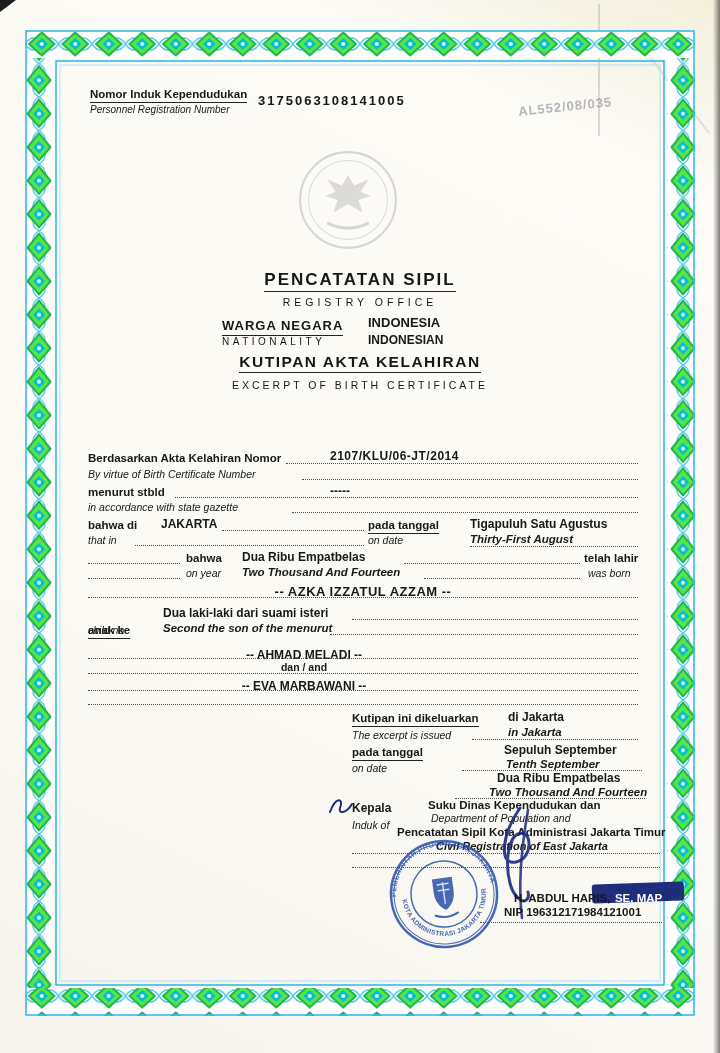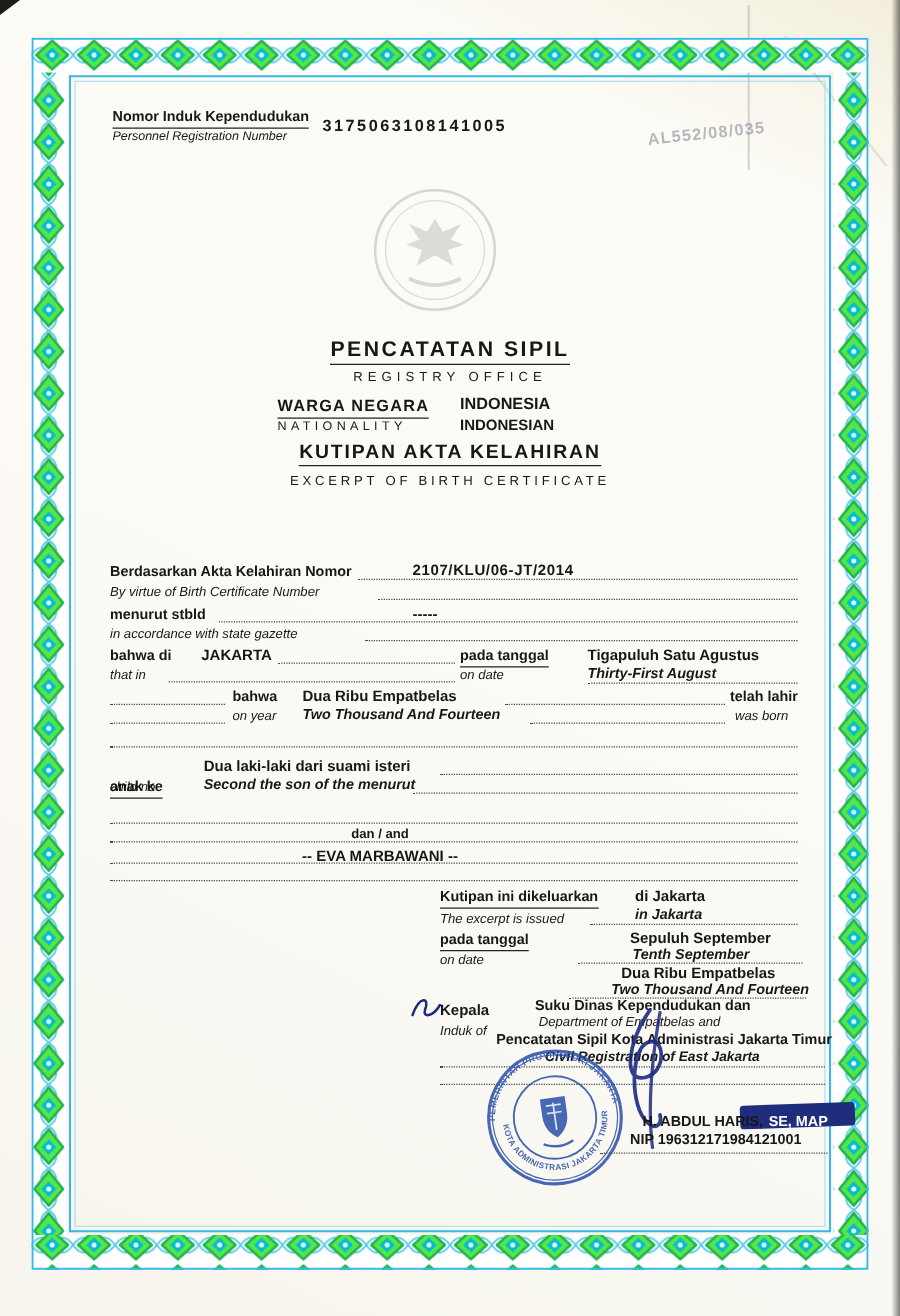--- a/index.html
+++ b/index.html
@@ -124,29 +124,35 @@
   <div class="t b f12" style="left:242px;top:551px">Dua Ribu Empatbelas</div>
   <div class="t b f115" style="left:584px;top:552px">telah lahir</div>
   <div class="dot" style="left:88px;top:563px;width:92px"></div>
   <div class="dot" style="left:404px;top:563px;width:176px"></div>
   <div class="t i f105" style="left:186px;top:567px">on year</div>
   <div class="t bi f115" style="left:242px;top:566px">Two Thousand And Fourteen</div>
   <div class="t i f105" style="left:588px;top:567px">was born</div>
   <div class="dot" style="left:88px;top:578px;width:92px"></div>
   <div class="dot" style="left:424px;top:578px;width:156px"></div>
 
+  <div class="t ctr" style="left:88px;width:550px;top:582px">
+    <span class="b f13" style="letter-spacing:.5px">-- AZKA IZZATUL AZZAM --</span>
+  </div>
   <div class="dot" style="left:88px;top:597px;width:550px"></div>
 
   <div class="t b f115 u" style="left:88px;top:624px">anak ke</div>
   <div class="t b f12" style="left:163px;top:607px">Dua laki-laki dari suami isteri</div>
   <div class="dot" style="left:352px;top:619px;width:286px"></div>
   <div class="t i f105" style="left:88px;top:624px">child no</div>
   <div class="t bi f115" style="left:163px;top:622px">Second the son of the menurut</div>
   <div class="dot" style="left:330px;top:634px;width:308px"></div>
 
+  <div class="t ctr" style="left:88px;width:432px;top:645px">
+    <span class="b f12">-- AHMAD MELADI --</span>
+  </div>
   <div class="dot" style="left:88px;top:658px;width:550px"></div>
   <div class="t ctr f105" style="left:88px;width:432px;top:661px">
     <span class="b">dan / and</span>
   </div>
   <div class="dot" style="left:88px;top:673px;width:550px"></div>
   <div class="t ctr" style="left:88px;width:432px;top:676px">
     <span class="b f12">-- EVA MARBAWANI --</span>
   </div>
   <div class="dot" style="left:88px;top:690px;width:550px"></div>
   <div class="dot" style="left:88px;top:704px;width:550px"></div>
@@ -164,21 +170,21 @@
   <div class="t b f12" style="left:497px;top:772px">Dua Ribu Empatbelas</div>
   <div class="t bi f115" style="left:489px;top:786px">Two Thousand And Fourteen</div>
   <div class="dot" style="left:455px;top:798px;width:190px"></div>
 
   <svg class="z5" style="position:absolute;left:326px;top:792px" width="30" height="26" viewBox="0 0 30 26">
     <path d="M4 20 C 10 4, 18 6, 14 16 C 12 22, 20 22, 26 12" stroke="#1c2a80" stroke-width="2" fill="none" stroke-linecap="round"></path>
   </svg>
   <div class="t b f12 z3" style="left:352px;top:802px">Kepala</div>
   <div class="t i f105 z3" style="left:352px;top:819px">Induk of</div>
   <div class="t b f115 z3" style="left:428px;top:799px">Suku Dinas Kependudukan dan</div>
-  <div class="t i f105 z3" style="left:431px;top:812px">Department of Empatbelas and</div>
+  <div class="t i f105 z3" style="left:431px;top:812px">Department of Population and</div>
   <div class="t b f115 z3" style="left:397px;top:826px">Pencatatan Sipil Kota Administrasi Jakarta Timur</div>
   <div class="t bi f11 z3" style="left:436px;top:840px">Civil Registration of East Jakarta</div>
   <div class="dot z3" style="left:352px;top:853px;width:308px"></div>
   <div class="dot z3" style="left:352px;top:867px;width:308px"></div>
 
   <svg class="z4" style="position:absolute;left:388px;top:838px;opacity:.85;transform:rotate(-8deg)" width="112" height="112" viewBox="0 0 112 112">
     <defs>
       <path id="arcTop" d="M 8 56 A 48 48 0 0 1 104 56" fill="none"></path>
       <path id="arcBot" d="M 14 56 A 42 42 0 0 0 98 56" fill="none"></path>
     </defs>

